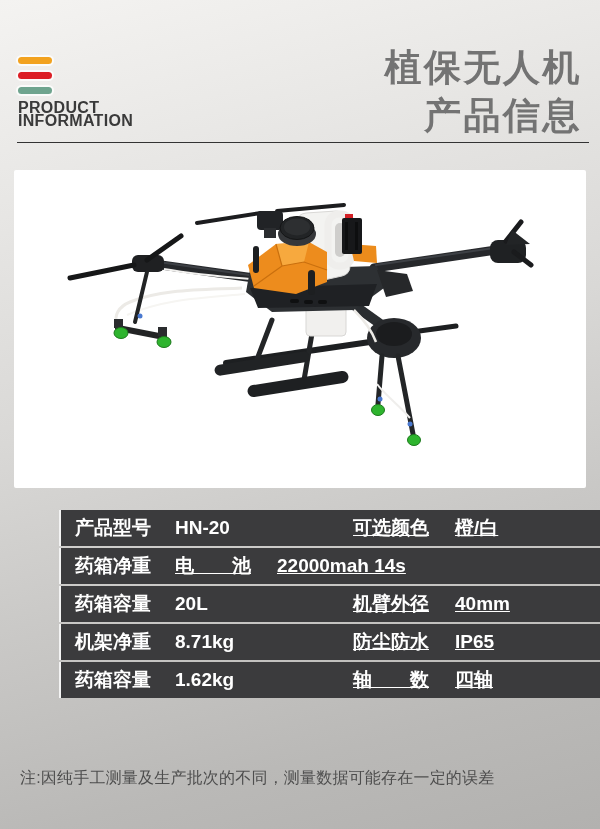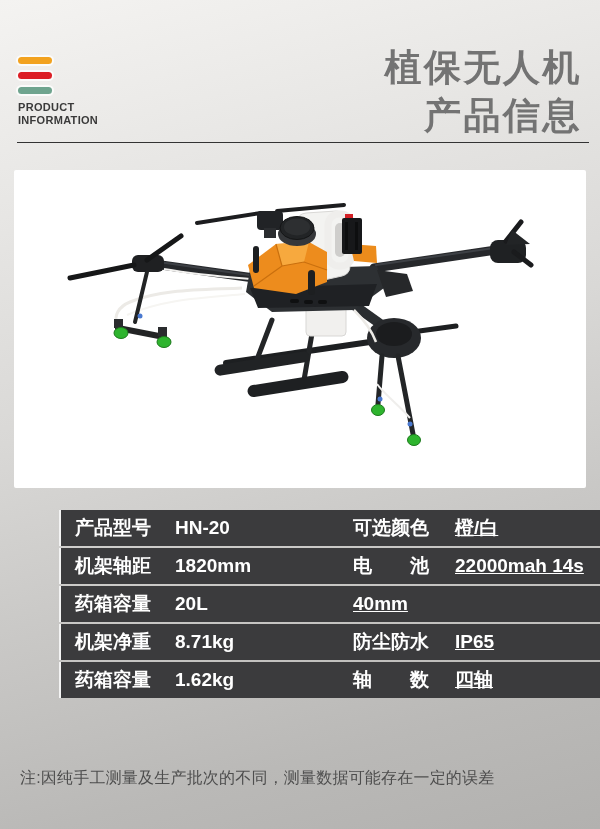--- a/index.html
+++ b/index.html
@@ -4,34 +4,34 @@
 <style>
   html,body{margin:0;padding:0;}
   body{
     width:600px;height:829px;position:relative;overflow:hidden;
     background:linear-gradient(165deg,#f4f3f1 0%,#e7e6e4 22%,#d9d8d6 45%,#c9c8c6 65%,#bab9b7 85%,#b2b1af 100%);
     font-family:"Liberation Sans","DejaVu Sans",sans-serif;
   }
   
   .logo{position:absolute;left:18px;top:57px;}
   .logo-bar{width:34px;height:7px;border-radius:4px;margin-bottom:8px;box-shadow:0 0 0 2px #fbfbfa;}
-  .logo-caption{position:absolute;left:18px;top:101px;font-size:11px;line-height:13px;
+  .logo-caption{position:absolute;left:18px;top:101px;font-size:16px;line-height:13px;
     font-weight:700;color:#3a3a3a;letter-spacing:.3px;}
   .title{position:absolute;right:18px;top:44px;text-align:right;
     font-size:37px;line-height:48px;font-weight:800;color:#737373;letter-spacing:2.5px;}
   .header-rule{position:absolute;left:17px;top:142px;width:572px;height:1px;background:#333;}
   
   .image-box{position:absolute;left:14px;top:170px;width:572px;height:318px;background:#ffffff;border-radius:2px;}
   
   .spec-table{position:absolute;left:14px;top:510px;width:572px;display:flex;flex-direction:column;row-gap:2px;padding-left:45px;}
   .spec-row{height:36px;background:#3b3b3d;border-left:2px solid #f3f3f3;border-right:2px solid #f3f3f3;
     box-sizing:border-box;display:flex;align-items:center;color:#ffffff;font-weight:700;font-size:19px;white-space:pre;}
   .c-label1{margin-left:14px;width:100px;flex:none;}
   .c-value1{width:178px;flex:none;}
-  .c-label2{width:102px;flex:none;}
+  .c-label2{width:102px;flex:none;text-decoration:underline;}
   .c-value2{flex:1;text-decoration:underline;}
   
   .footnote{position:absolute;left:20px;top:768px;width:566px;font-size:16px;font-weight:400;
     color:#4e4e4e;letter-spacing:.2px;}
 </style>
 </head>
 <body>
 
 <div class="logo">
   <div class="logo-bar" style="background-color: rgb(242, 162, 31);"></div>
@@ -147,28 +147,28 @@
 </div>
 
 <div class="spec-table">
   <div class="spec-row">
     <span class="c-label1">产品型号</span>
     <span class="c-value1">HN-20</span>
     <span class="c-label2">可选颜色</span>
     <span class="c-value2">橙/白</span>
   </div>
   <div class="spec-row">
-    <span class="c-label1">机架轴距</span>
-    <span class="c-value1">1820mm</span>
+    <span class="c-label1">药箱净重</span>
     <span class="c-label2">电　　池</span>
     <span class="c-value2">22000mah 14s</span>
   </div>
   <div class="spec-row">
     <span class="c-label1">药箱容量</span>
     <span class="c-value1">20L</span>
+    <span class="c-label2">机臂外径</span>
     <span class="c-value2">40mm</span>
   </div>
   <div class="spec-row">
     <span class="c-label1">机架净重</span>
     <span class="c-value1">8.71kg</span>
     <span class="c-label2">防尘防水</span>
     <span class="c-value2">IP65</span>
   </div>
   <div class="spec-row">
     <span class="c-label1">药箱容量</span>

